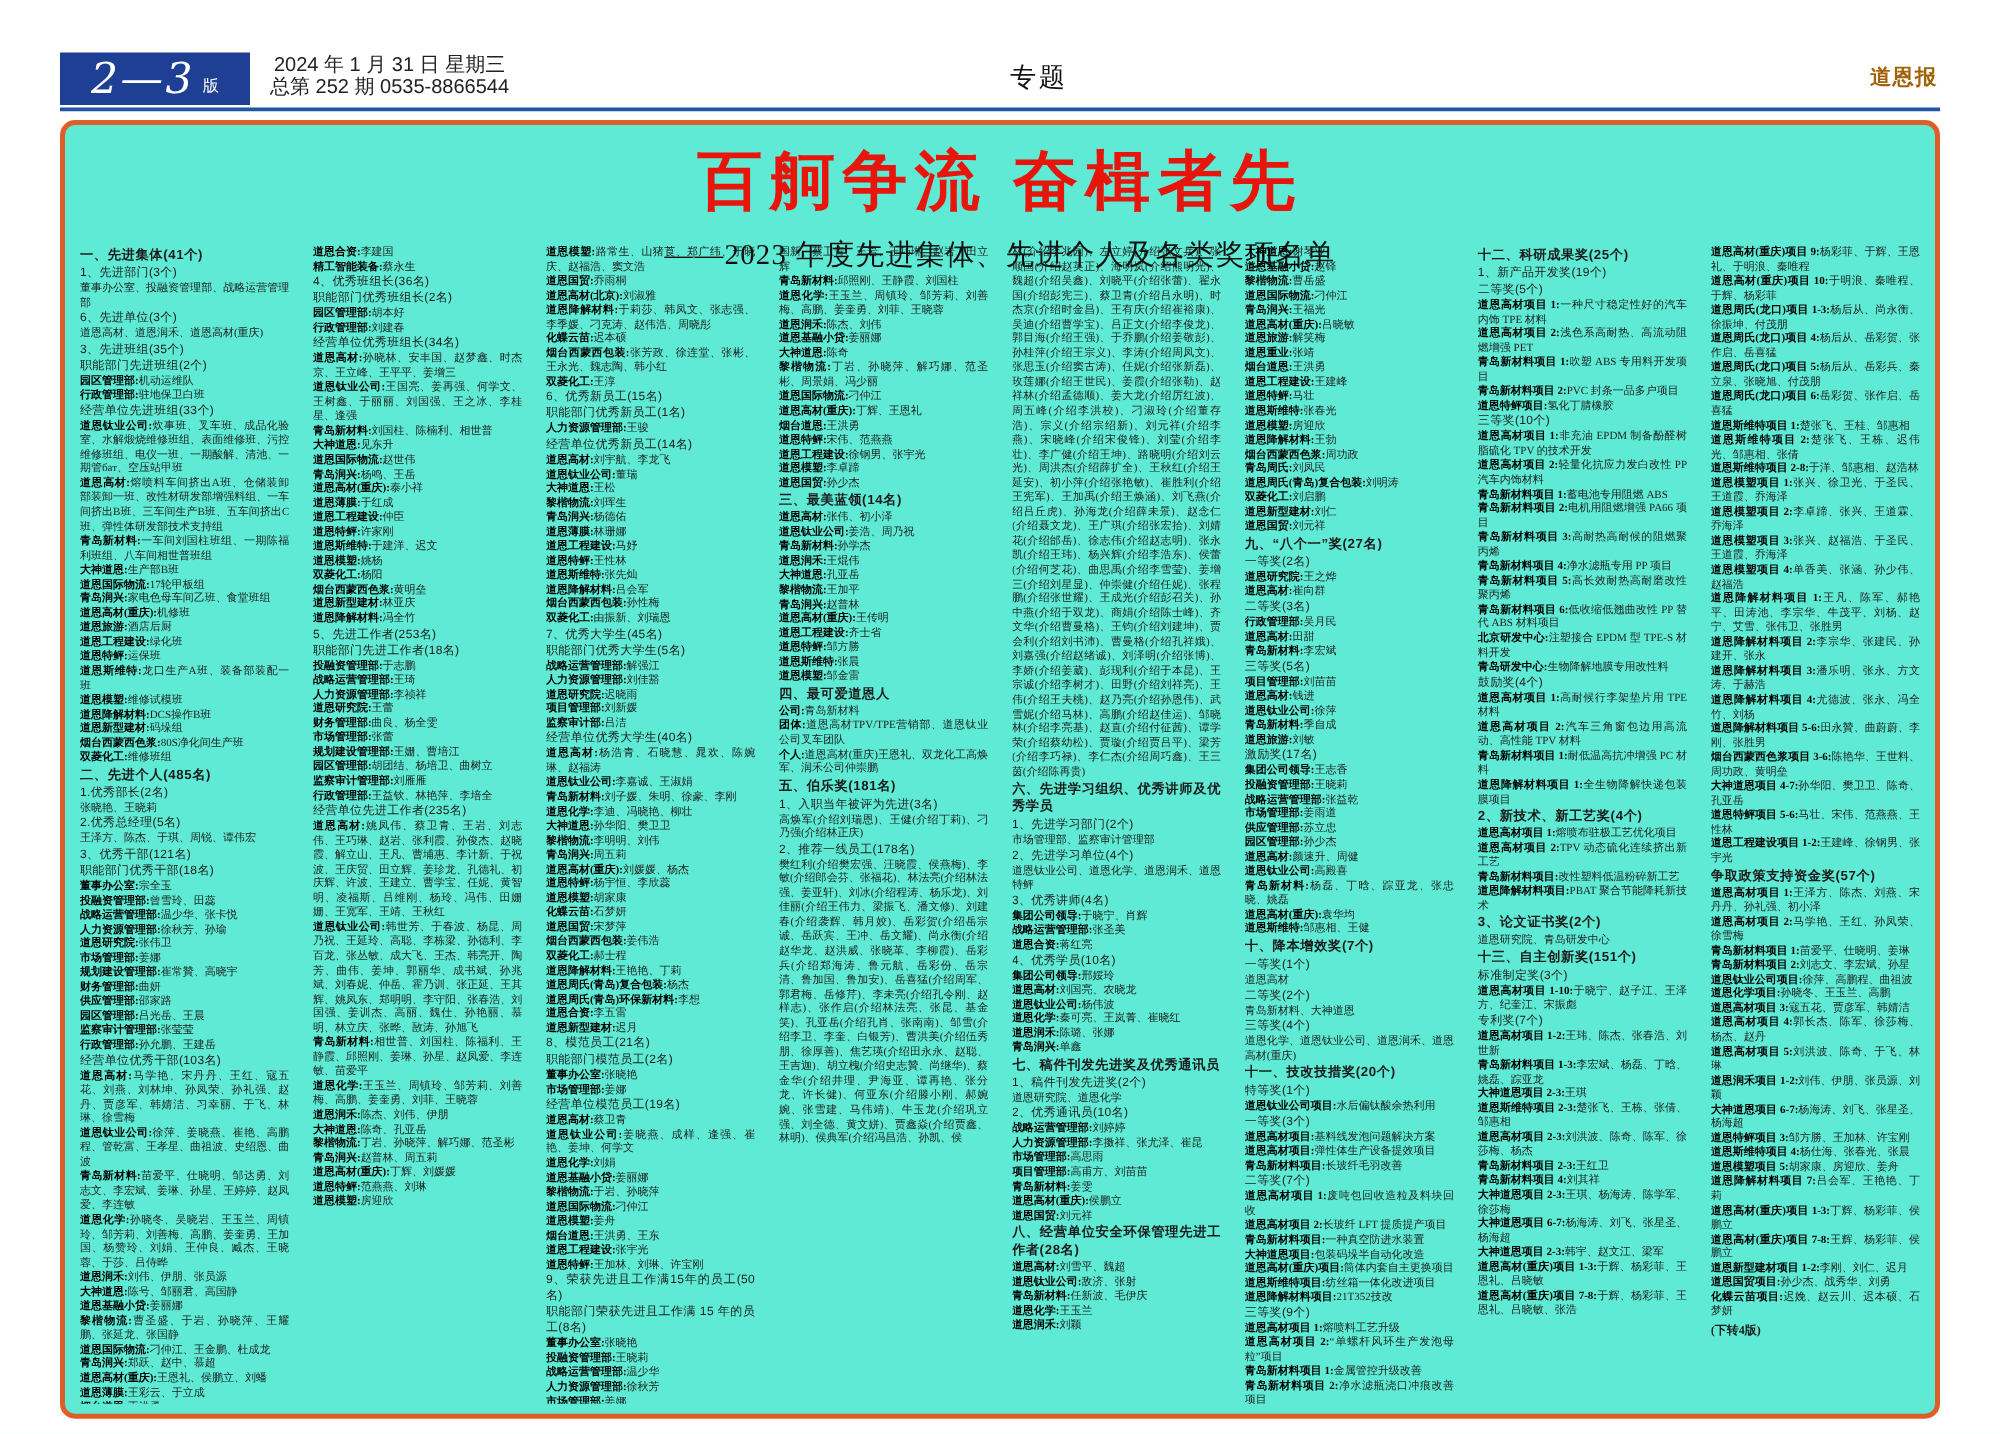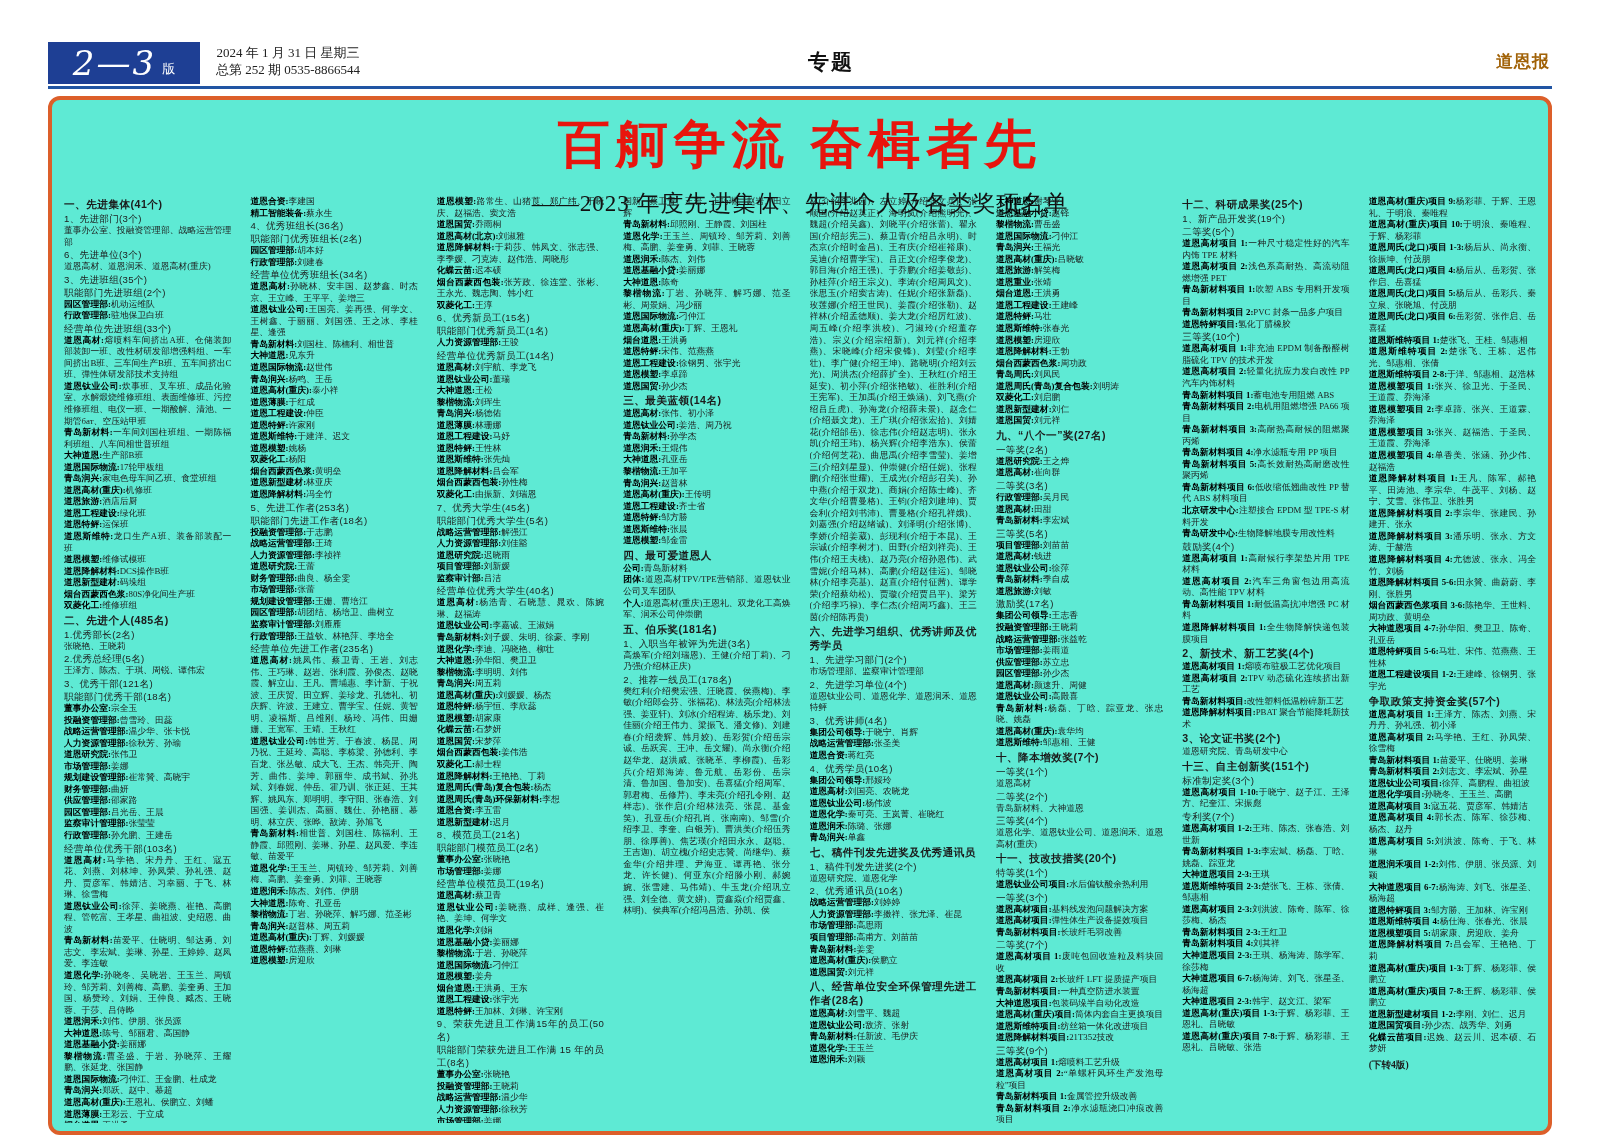--- a/index.html
+++ b/index.html
@@ -4,23 +4,23 @@
 <style>
   html,body{margin:0;padding:0;background:#ffffff;}
   .page{position:relative;width:1600px;height:1147px;background:#fff;overflow:hidden;
         font-family:"Liberation Serif","DejaVu Serif",serif;color:#111;}
   
   .masthead{position:absolute;left:48px;top:38px;right:48px;height:52px;text-align:center;}
   .pagebox{position:absolute;left:0;top:4px;width:152px;height:42px;background:#1e3f94;
            color:#fff;display:flex;align-items:center;justify-content:center;}
   .pagebox .big{font-size:34px;font-style:italic;font-family:"DejaVu Serif",serif;letter-spacing:2px;}
   .pagebox .small{font-size:13px;margin-left:6px;margin-top:12px;font-family:"Liberation Sans",sans-serif;}
-  .dateblock{position:absolute;left:168px;top:6px;font-family:Liberation Serif, serif;
-             font-size:13px;line-height:17px;color:#222;}
-  .section-tt{position:absolute;left:760px;top:10px;font-size:21px;font-weight:bold;
+  .dateblock{position:absolute;left:168px;top:6px;font-family:Liberation Sans, sans-serif;
+             font-size:16px;line-height:17px;color:#222;}
+  .section-tt{position:absolute;left:760px;top:10px;font-size:21px;font-weight:normal;
               font-family:"Liberation Sans",sans-serif;letter-spacing:2px;color:#111;}
   .paper-name{position:absolute;right:2px;top:12px;font-size:17px;font-weight:bold;color:#a16207;
               letter-spacing:1px;font-family:"DejaVu Serif",serif;}
   .bluerule{position:absolute;left:48px;right:48px;top:86px;height:3px;background:#2155a3;}
   
   .frame{position:absolute;left:48px;right:48px;top:96px;bottom:12px;border:4px solid #dc5f2a;
          border-radius:12px;background:#5eead4;overflow:hidden;}
   .headline{text-align:center;margin-top:10px;}
   .headline .title{font-size:52px;font-weight:bold;color:#e8150d;letter-spacing:6px;
                    font-family:"Liberation Sans","DejaVu Sans",sans-serif;}
@@ -66,22 +66,22 @@
           <div class="ln h">一、先进集体(41个)</div>
           <div class="ln s">1、先进部门(3个)</div>
           <div class="ln p">董事办公室、投融资管理部、战略运营管理部</div>
           <div class="ln s">6、先进单位(3个)</div>
           <div class="ln p">道恩高材、道恩润禾、道恩高材(重庆)</div>
           <div class="ln s">3、先进班组(35个)</div>
           <div class="ln s">职能部门先进班组(2个)</div>
           <div class="ln e"><b>园区管理部:</b>机动运维队</div>
           <div class="ln e"><b>行政管理部:</b>驻地保卫白班</div>
           <div class="ln s">经营单位先进班组(33个)</div>
+          <div class="ln e"><b>道恩钛业公司:</b>炊事班、叉车班、成品化验室、水解煅烧维修班组、表面维修班、污控维修班组、电仪一班、一期酸解、清池、一期管бат、空压站甲班</div>
           <div class="ln e"><b>道恩高材:</b>熔喷料车间挤出A班、仓储装卸部装卸一班、改性材研发部增强料组、一车间挤出B班、三车间生产B班、五车间挤出C班、弹性体研发部技术支持组</div>
-          <div class="ln e"><b>道恩钛业公司:</b>炊事班、叉车班、成品化验室、水解煅烧维修班组、表面维修班、污控维修班组、电仪一班、一期酸解、清池、一期管бат、空压站甲班</div>
           <div class="ln e"><b>青岛新材料:</b>一车间刘国柱班组、一期陈福利班组、八车间相世普班组</div>
           <div class="ln e"><b>大神道恩:</b>生产部B班</div>
           <div class="ln e"><b>道恩国际物流:</b>17轮甲板组</div>
           <div class="ln e"><b>青岛润兴:</b>家电色母车间乙班、食堂班组</div>
           <div class="ln e"><b>道恩高材(重庆):</b>机修班</div>
           <div class="ln e"><b>道恩旅游:</b>酒店后厨</div>
           <div class="ln e"><b>道恩工程建设:</b>绿化班</div>
           <div class="ln e"><b>道恩特鲆:</b>运保班</div>
           <div class="ln e"><b>道恩斯维特:</b>龙口生产A班、装备部装配一班</div>
           <div class="ln e"><b>道恩模塑:</b>维修试模班</div>

